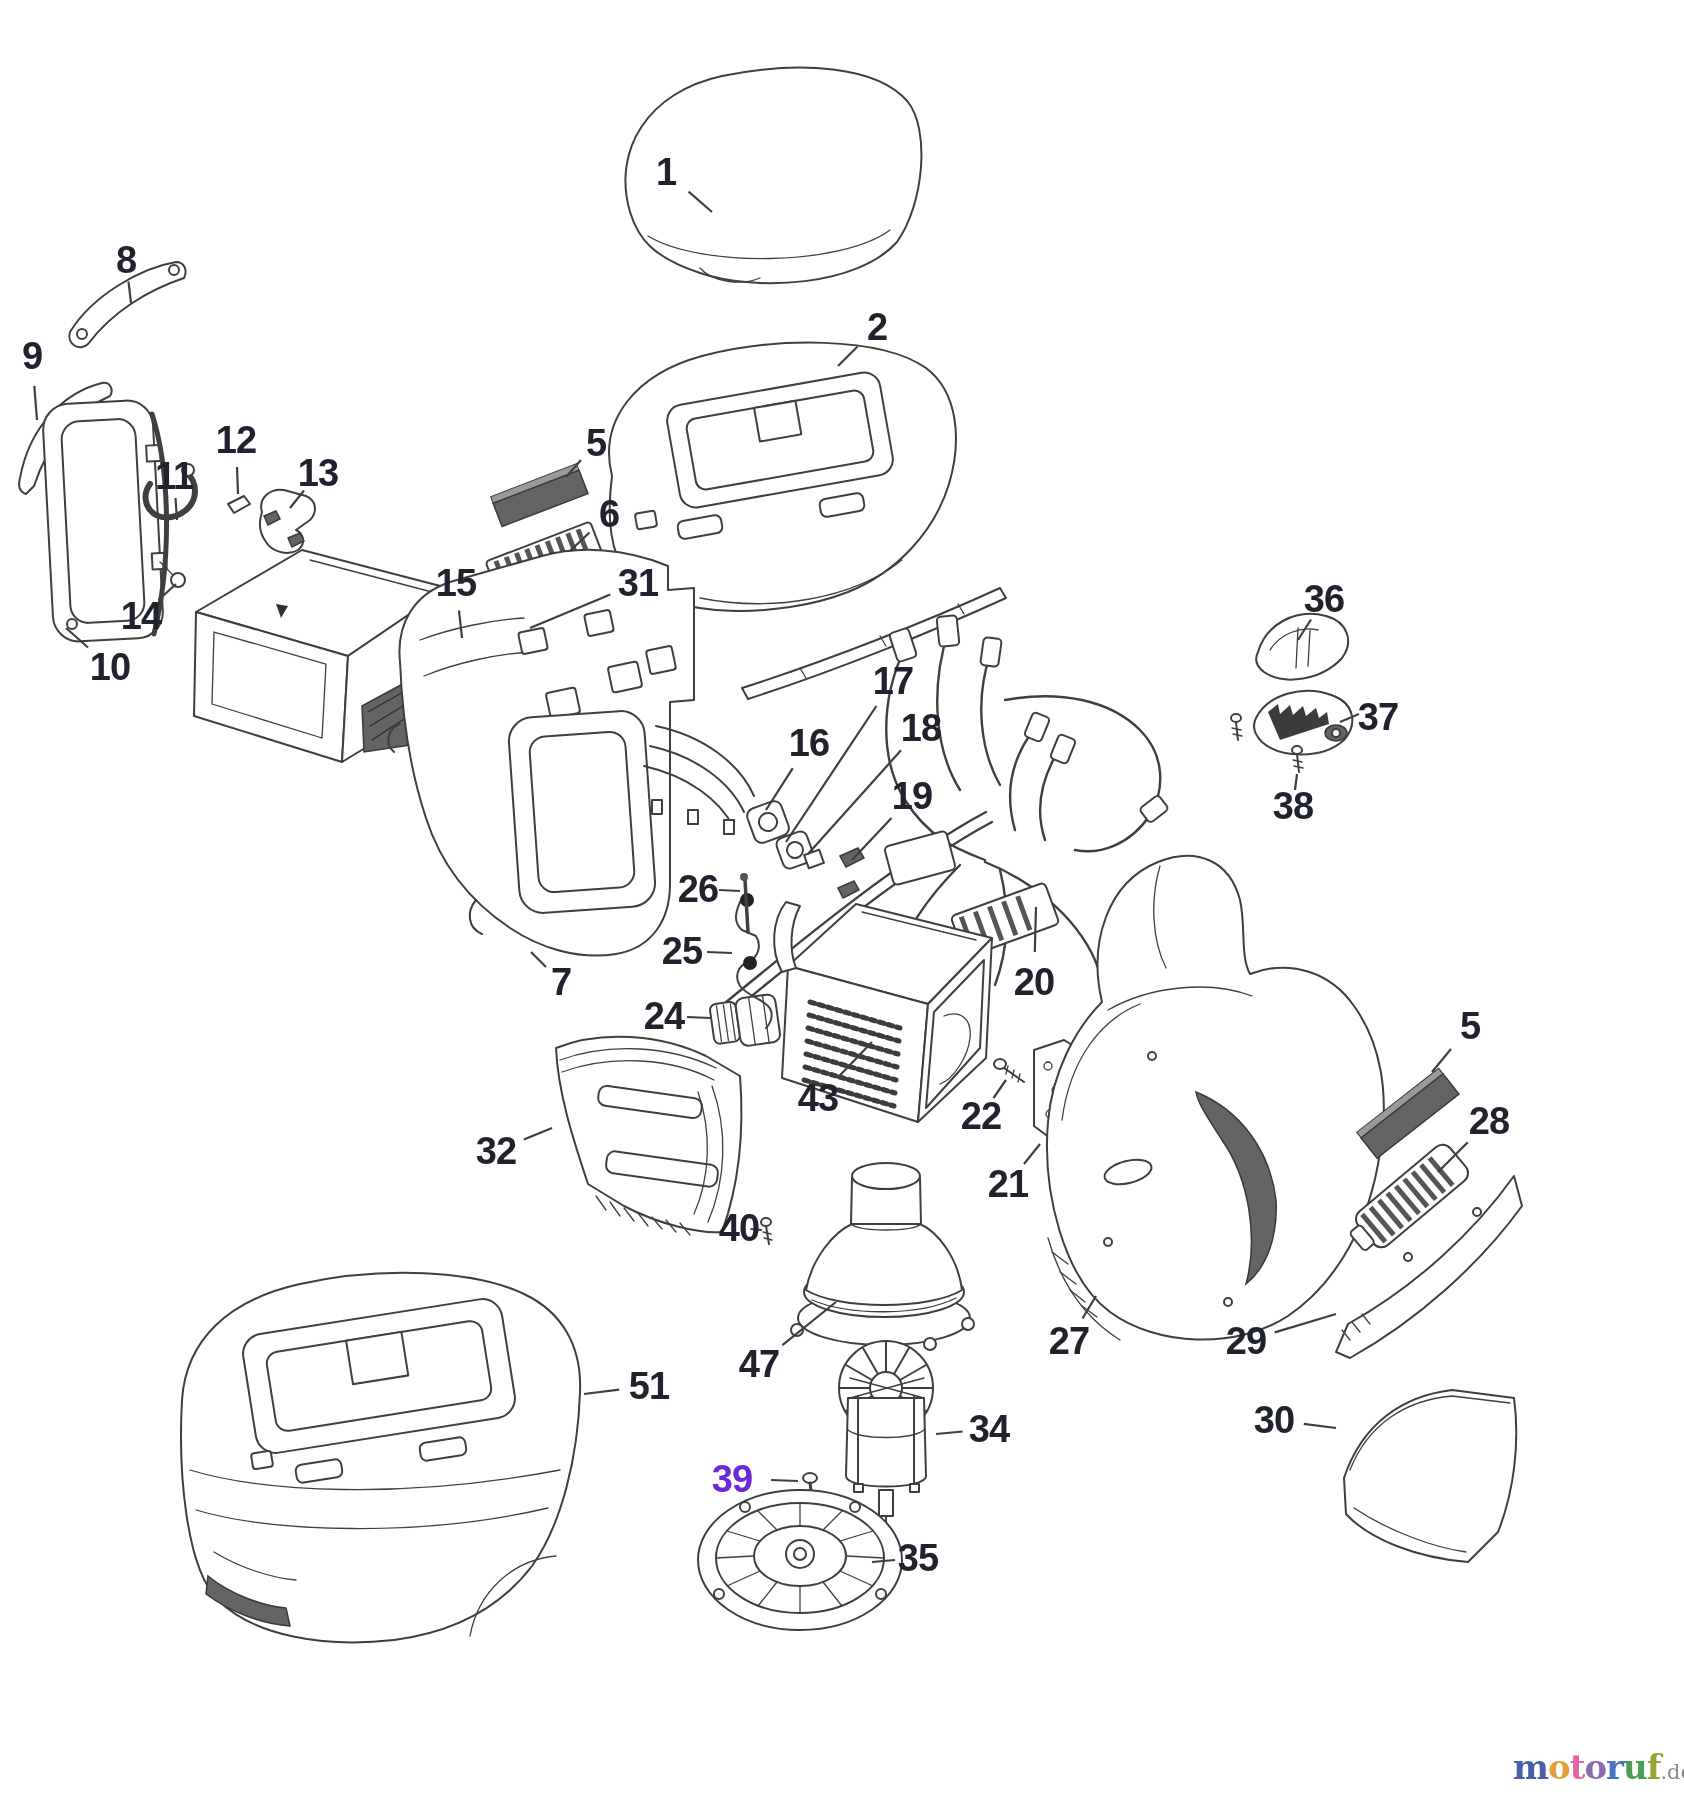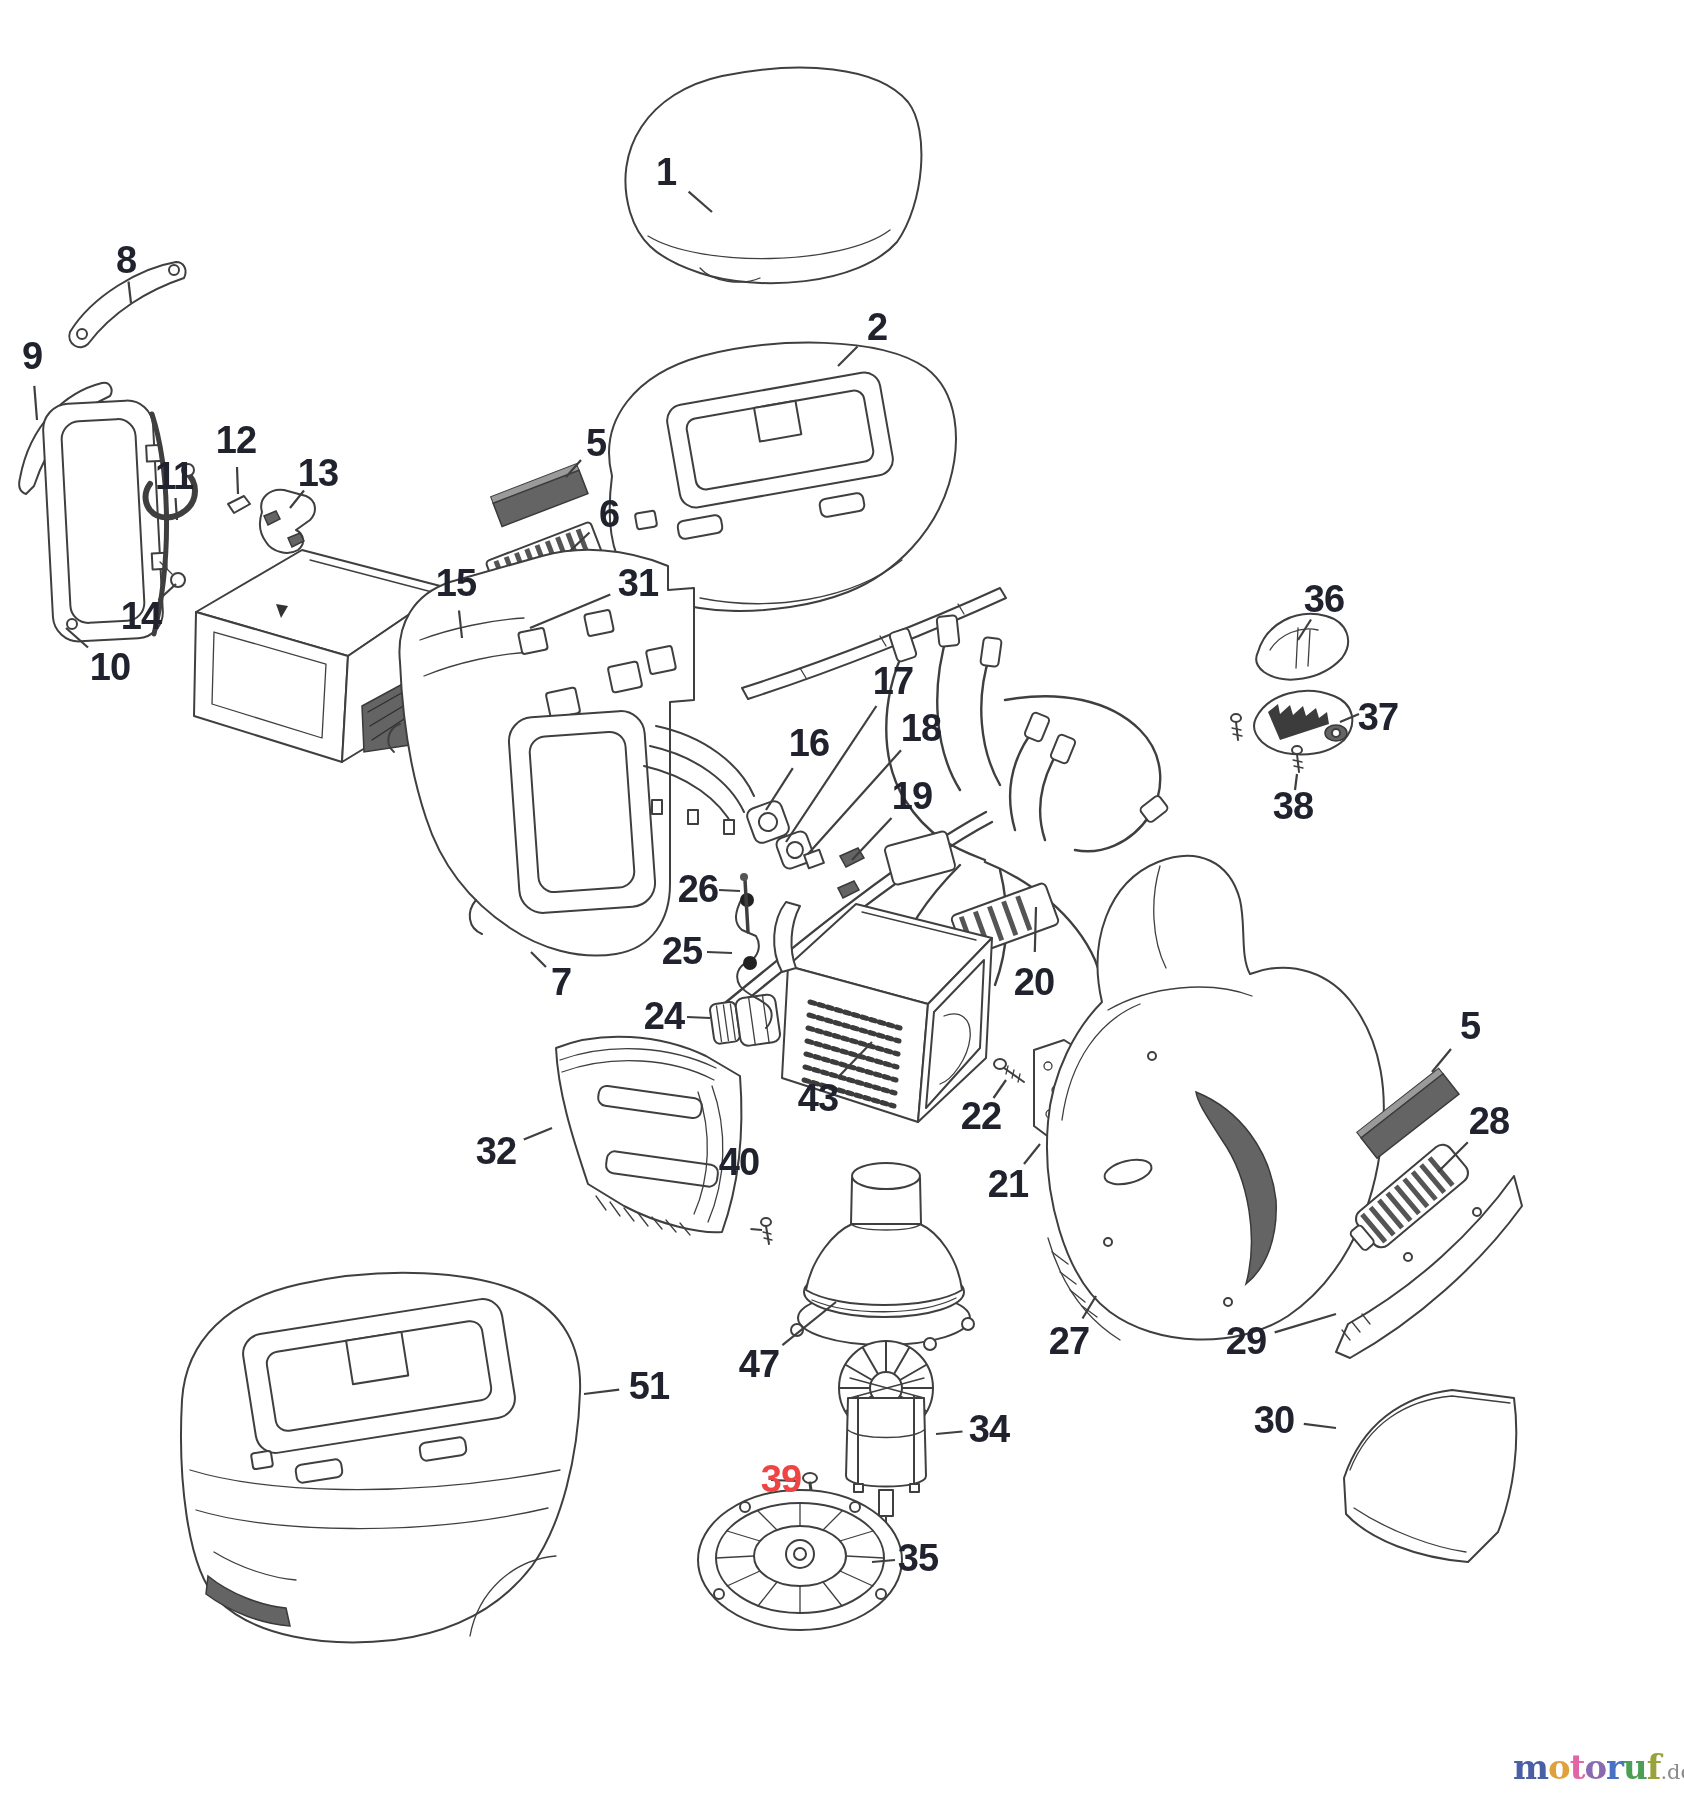--- a/index.html
+++ b/index.html
@@ -437,24 +437,24 @@
       <div class="part-label" style="left: 818px; top: 1098px; color: rgb(32, 34, 46);">43</div>
       <div class="part-label" style="left: 1034px; top: 982px; color: rgb(32, 34, 46);">20</div>
       <div class="part-label" style="left: 981px; top: 1116px; color: rgb(32, 34, 46);">22</div>
       <div class="part-label" style="left: 1008px; top: 1184px; color: rgb(32, 34, 46);">21</div>
       <div class="part-label" style="left: 1324px; top: 599px; color: rgb(32, 34, 46);">36</div>
       <div class="part-label" style="left: 1378px; top: 706px; color: rgb(32, 34, 46); margin-top: 11px;">37</div>
       <div class="part-label" style="left: 1293px; top: 806px; color: rgb(32, 34, 46); text-align: center;">38</div>
       <div class="part-label" style="left: 1470px; top: 1026px; color: rgb(32, 34, 46);">5</div>
       <div class="part-label" style="left: 1489px; top: 1121px; color: rgb(32, 34, 46);">28</div>
       <div class="part-label" style="left: 496px; top: 1151px; color: rgb(32, 34, 46);">32</div>
-      <div class="part-label" style="left: 739px; top: 1162px; color: rgb(32, 34, 46);">40</div>
+      <div class="part-label" style="left: 739px; top: 1228px; color: rgb(32, 34, 46);">40</div>
       <div class="part-label" style="left: 759px; top: 1364px; color: rgb(32, 34, 46);">47</div>
       <div class="part-label" style="left: 989px; top: 1429px; color: rgb(32, 34, 46);">34</div>
-      <div class="part-label" style="left: 781px; top: 1479px; color: #ef4444;">39</div>
+      <div class="part-label" style="left: 732px; top: 1479px; color: #6d28d9;">39</div>
       <div class="part-label" style="left: 918px; top: 1558px; color: rgb(32, 34, 46);">35</div>
       <div class="part-label" style="left: 649px; top: 1386px; color: rgb(32, 34, 46);">51</div>
       <div class="part-label" style="left: 1069px; top: 1341px; color: rgb(32, 34, 46);">27</div>
       <div class="part-label" style="left: 1246px; top: 1341px; color: rgb(32, 34, 46);">29</div>
       <div class="part-label" style="left: 1274px; top: 1420px; color: rgb(32, 34, 46);">30</div>
     </div>
 
 <div id="watermark"><span style="color: rgb(74, 95, 165);">m</span><span style="color: rgb(224, 161, 60);">o</span><span style="color: rgb(224, 102, 168);">t</span><span style="color: rgb(138, 106, 176);">o</span><span style="color: rgb(74, 114, 196);">r</span><span style="color: rgb(74, 158, 85);">u</span><span style="color: rgb(154, 162, 60);">f</span><span class="de" style="color: rgb(138, 138, 138);">.de</span></div>
 
 </div>

